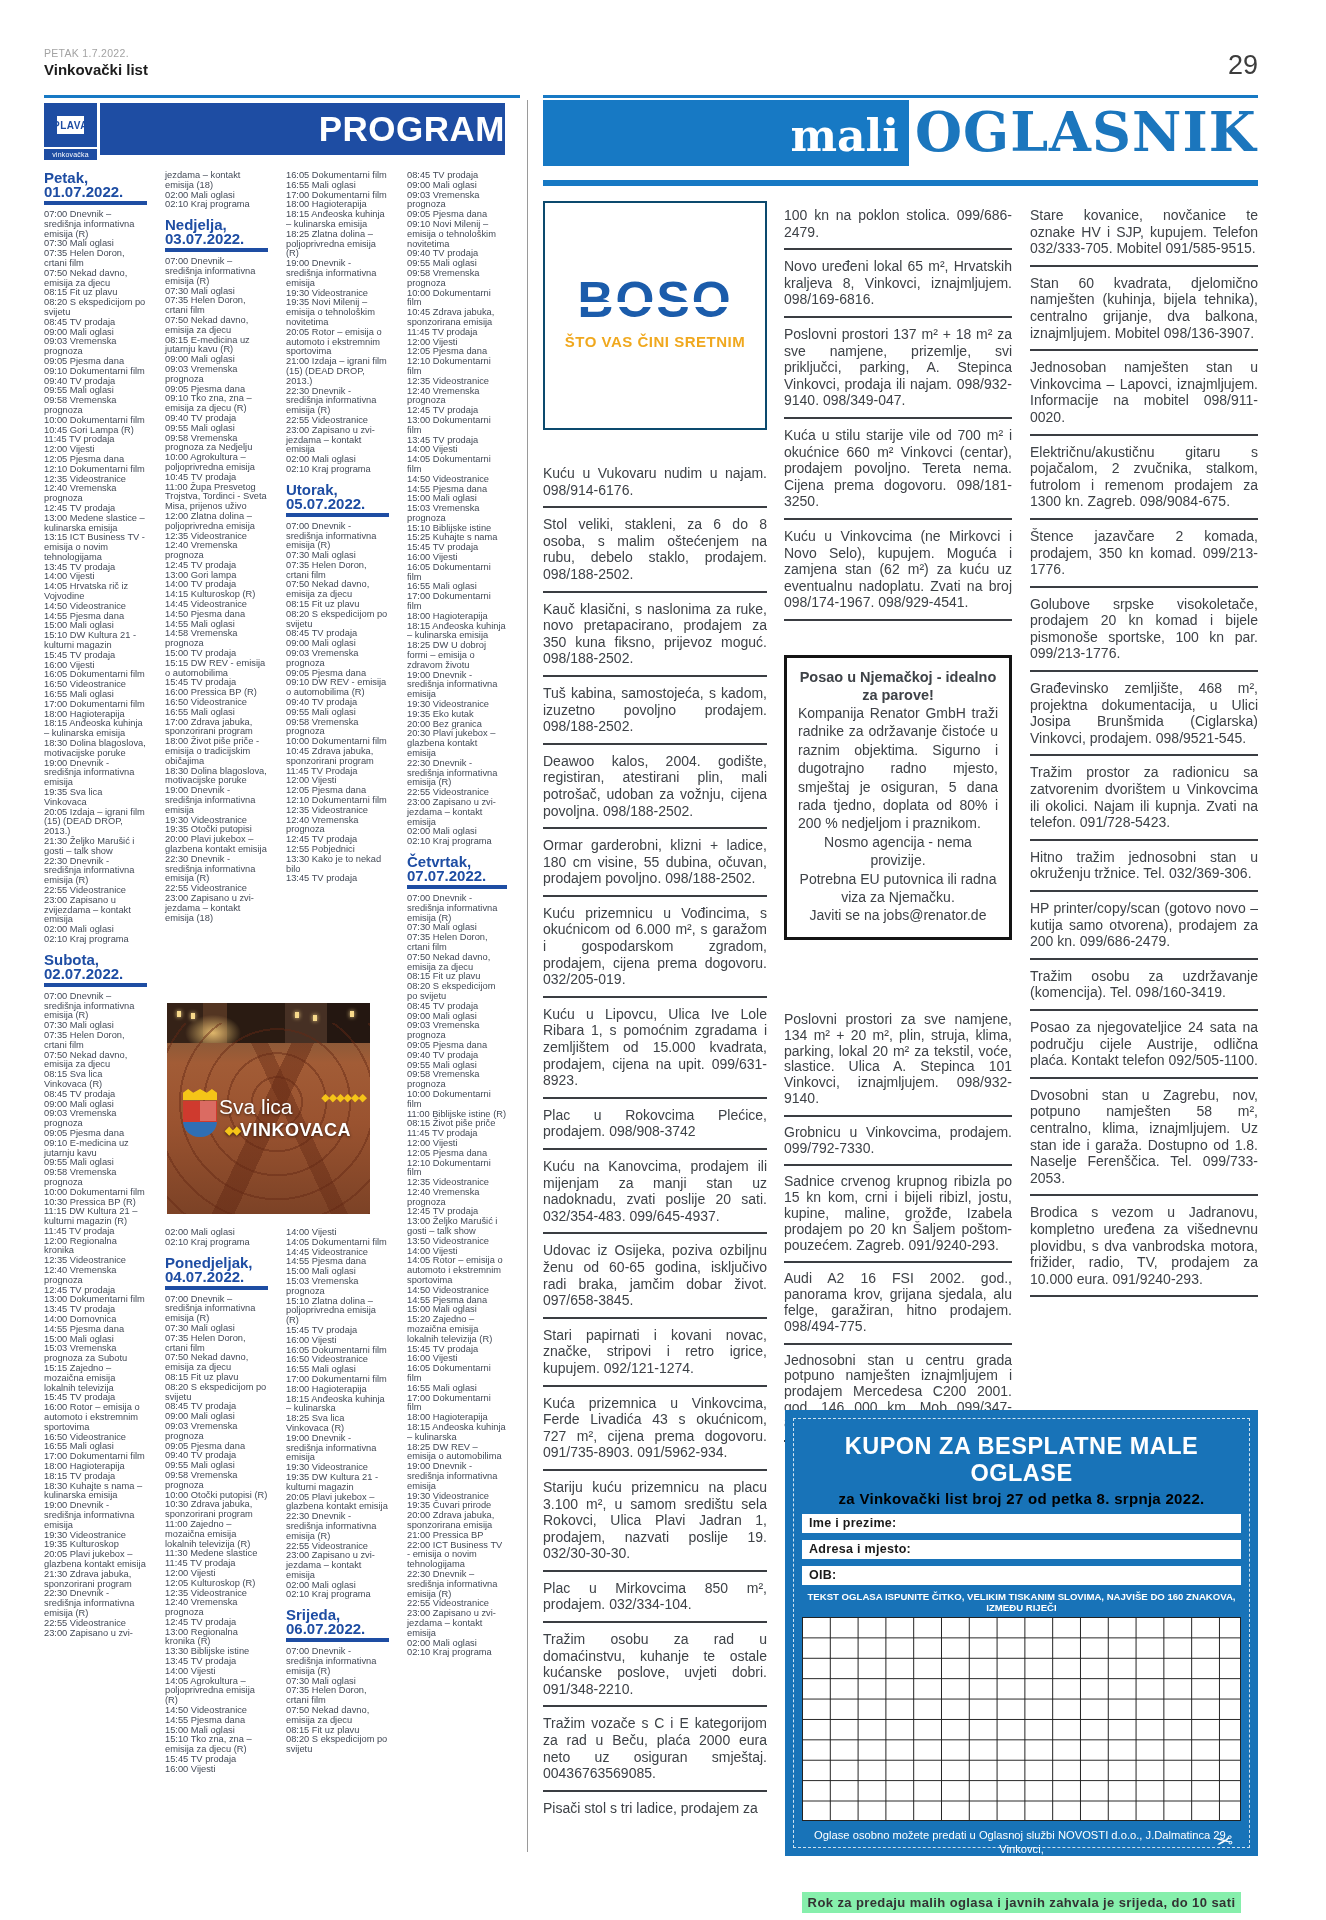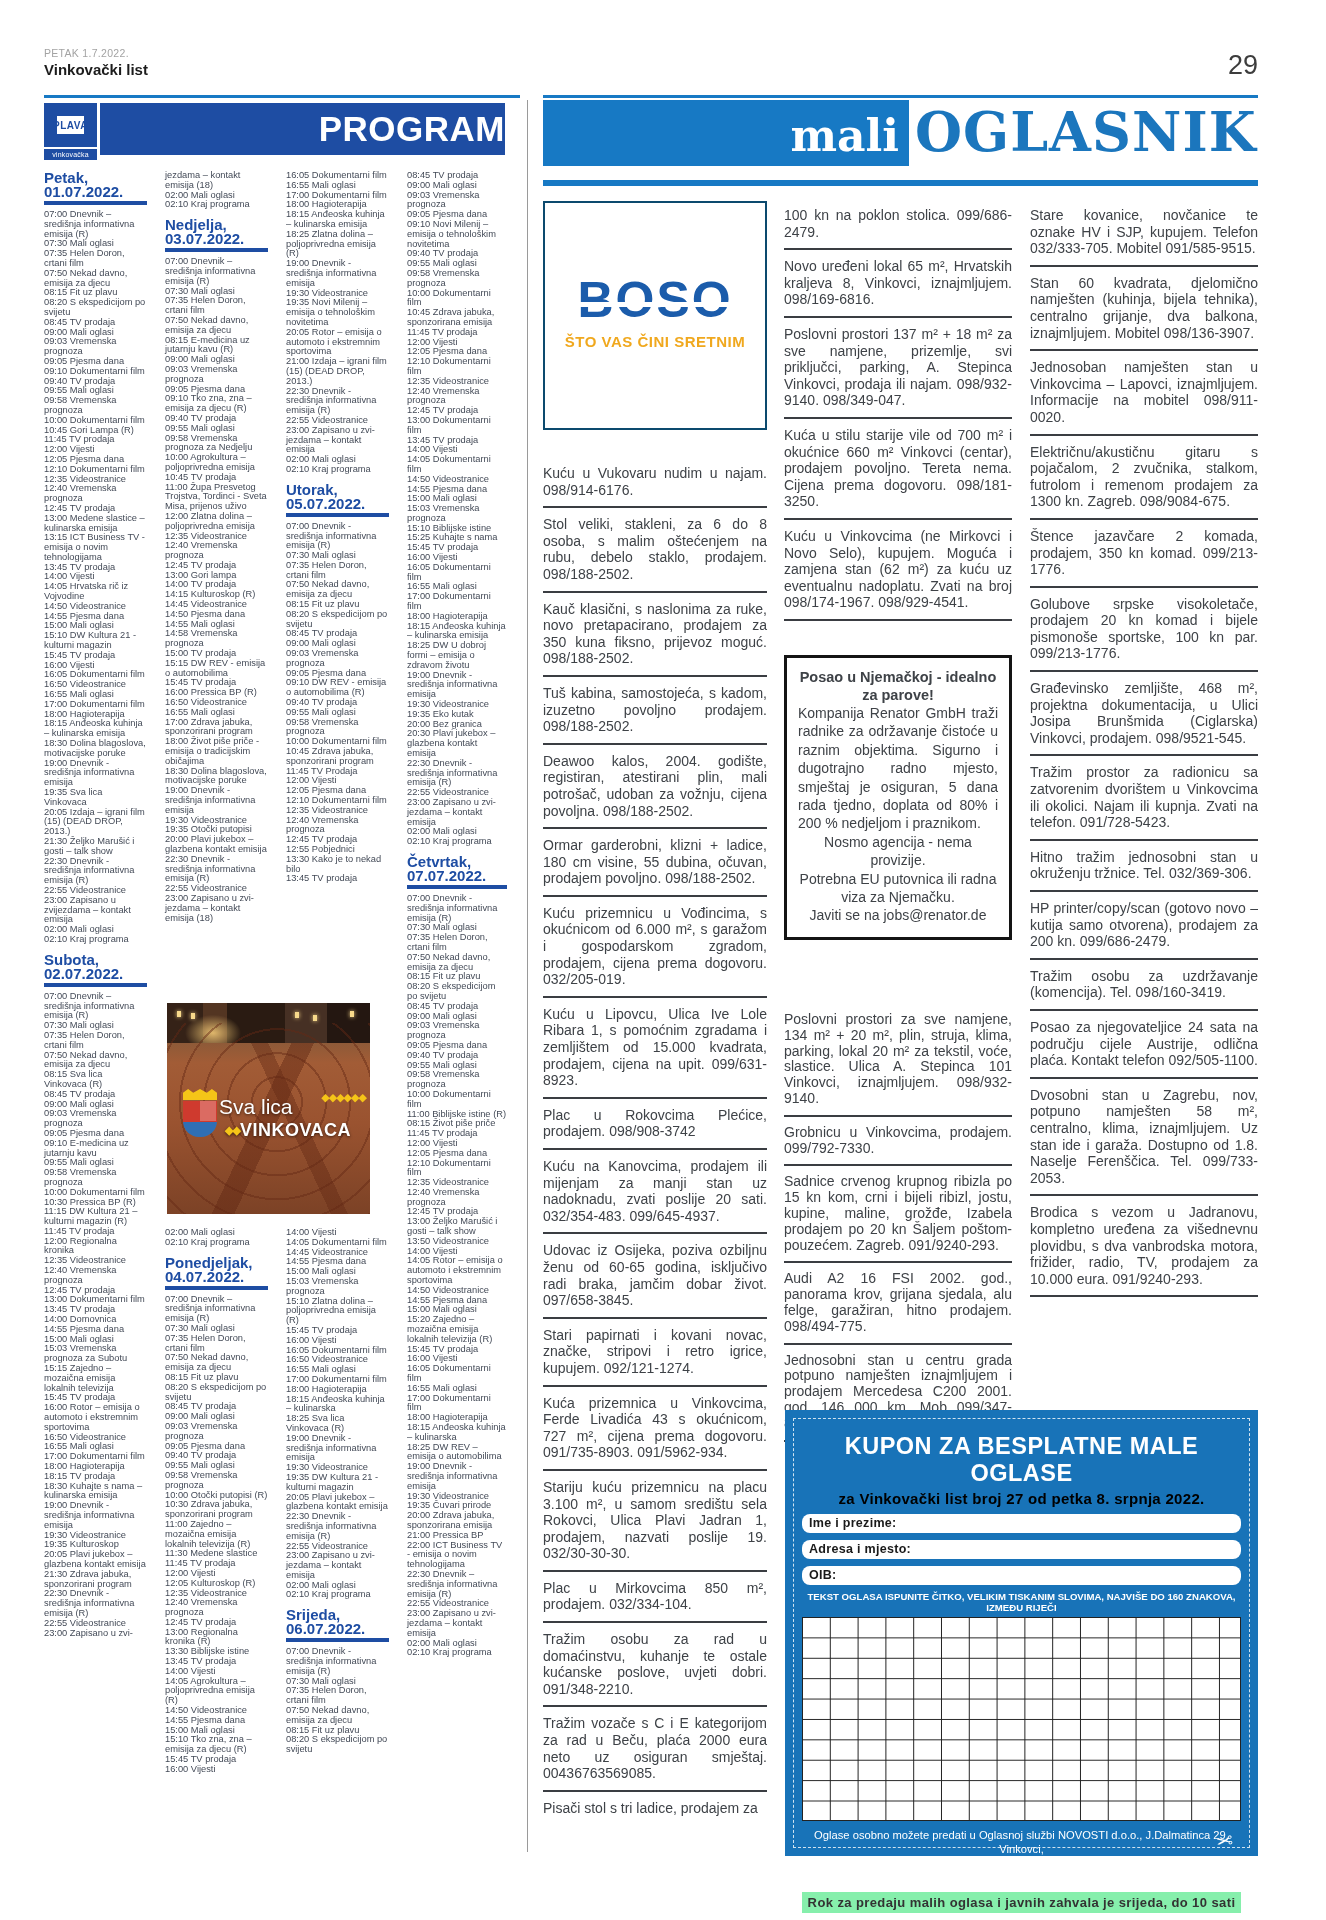--- a/index.html
+++ b/index.html
@@ -85,21 +85,21 @@
   .job-p { font-size:14px; line-height:18.4px; text-align:justify; }
   .job-p.center { text-align:center; }
 
   
   .coupon { position:absolute; left:785px; top:1410px; width:473px; height:446px; background:#1873b8; }
   .coupon-inner { position:absolute; left:8px; top:8px; right:8px; bottom:8px;
                   border:1.5px dashed rgba(255,255,255,.8); padding:10px 8px 0 8px; }
   .coupon-title { text-align:center; color:#fff; font-weight:bold; font-size:23.5px; letter-spacing:.5px; margin-top:4px; }
   .coupon-sub { text-align:center; color:#000000; font-weight:bold; font-size:15px; margin-top:3px; letter-spacing:.3px; }
   .coupon-field { background:#fff; height:19px; margin-top:7px; font-size:12.5px; font-weight:bold;
-                  color:#1a1a1a; line-height:19px; padding-left:7px; letter-spacing:.3px;border-radius:8px; }
+                  color:#1a1a1a; line-height:19px; padding-left:7px; letter-spacing:.3px; }
   .coupon-caps { color:#fff; font-weight:bold; font-size:9.6px; text-align:center; margin:6px 0 4px 0; }
   .coupon-grid { height:204px; background-color:#fff; border:1.5px solid #222;
     background-image:linear-gradient(#222 1px, transparent 1px), linear-gradient(90deg, #222 1px, transparent 1px);
     background-size:27.8px 20.4px; background-position:-1px -1px; }
   .coupon-info { color:#fff; font-size:11.2px; line-height:14.4px; text-align:center; margin-top:7px; }
   .coupon-deadline { background:#86efac; height:21px; margin-top:6px; text-align:center; font-size:13px;
                      font-weight:bold; color:#333; line-height:21px; letter-spacing:.4px; }
   .scissors { position:absolute; right:16px; bottom:-6px; color:#fff; font-size:20px; transform:scaleX(-1) rotate(8deg); }
 </style>
 </head>

